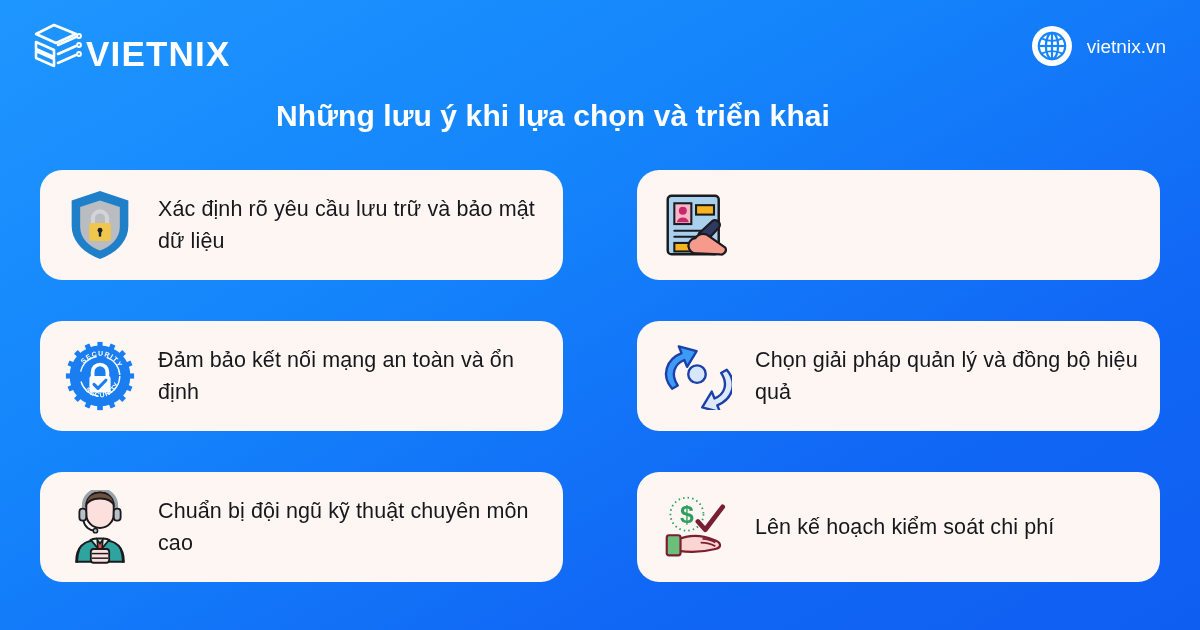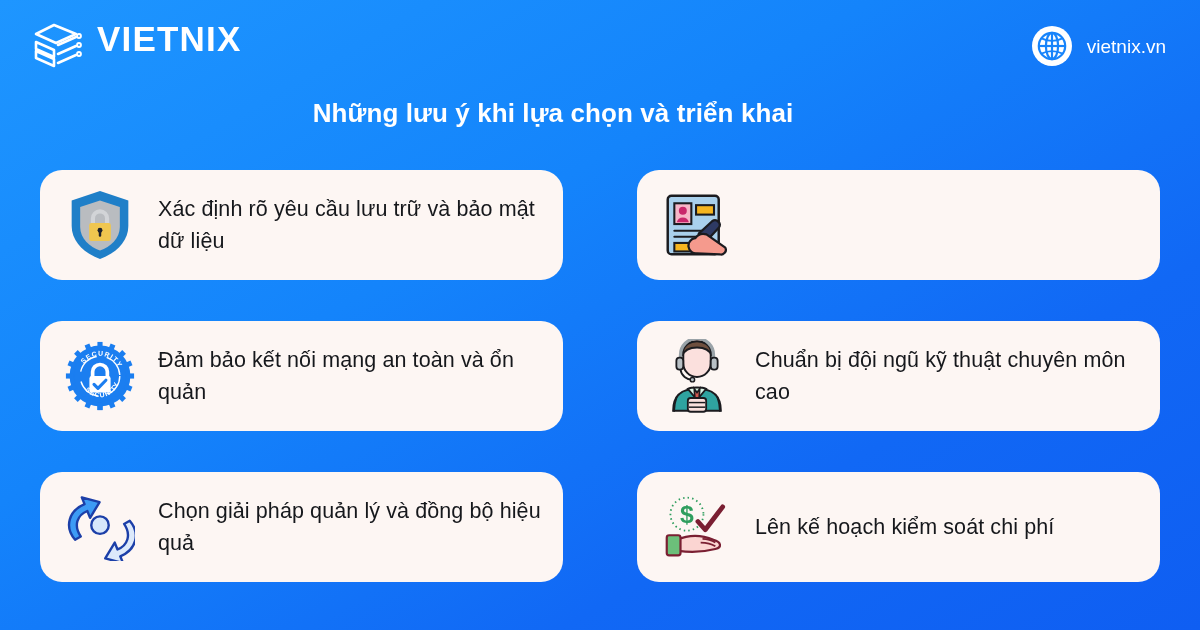--- a/index.html
+++ b/index.html
@@ -12,36 +12,36 @@
     background:linear-gradient(150deg,#1e96ff 0%,#1484fb 38%,#1168f5 72%,#0f5ef2 100%);
     box-sizing:border-box;
   }
 
   
   .header{
     position:absolute;left:0;top:0;width:1200px;height:92px;
     display:flex;align-items:center;justify-content:space-between;
     padding:0 34px 0 32px;box-sizing:border-box;
   }
-  .brand{display:flex;align-items:flex-start;gap:13px;}
+  .brand{display:flex;align-items:flex-end;gap:2px;}
   .brand-mark{width:52px;height:50px;display:block;}
   .brand-name{
     color:#ffffff;font-size:35px;font-weight:bold;letter-spacing:1.2px;
     line-height:1;white-space:nowrap;
   }
   .site{display:flex;align-items:center;gap:14px;}
   .globe{width:42px;height:42px;display:block;}
   .site-url{
     color:#ffffff;font-size:19px;font-weight:normal;line-height:1;white-space:nowrap;
   }
 
   
   .title{
     position:absolute;left:0;top:98px;width:1106px;text-align:center;
-    color:#ffffff;font-size:26px;font-weight:bold;line-height:1.2;
+    color:#ffffff;font-size:30px;font-weight:bold;line-height:1.2;
     letter-spacing:.1px;
   }
 
   
   .grid{
     position:absolute;left:40px;top:170px;width:1120px;
     display:grid;grid-template-columns:523px 523px;
     column-gap:74px;row-gap:41px;
   }
   .card{
@@ -176,21 +176,32 @@
             <path id="arcBot" d="M17 40 A21 21 0 0 0 59 40"></path>
           </defs>
           <text font-family="Liberation Sans, sans-serif" font-size="7.4" font-weight="bold" fill="#ffffff" letter-spacing="1.1">
             <textPath href="#arcTop" startOffset="20%">SECURITY</textPath>
           </text>
           <text font-family="Liberation Sans, sans-serif" font-size="7.4" font-weight="bold" fill="#ffffff" letter-spacing="1.1">
             <textPath href="#arcBot" startOffset="22%">SECURITY</textPath>
           </text>
         </svg>
       </span>
-      <span class="card-text">Đảm bảo kết nối mạng an toàn và ổn quản</span>
+      <span class="card-text">Đảm bảo kết nối mạng an toàn và ổn định</span>
+    </div>
+
+    <div class="card">
+      <span class="card-icon">
+        <svg viewBox="0 0 76 72" width="70" height="68" aria-hidden="true">
+          <path d="M18 42 C12 24 24 10 42 10 L42 2 L58 14 L42 26 L42 18 C30 18 22 27 25 41 Z" fill="#3d9bf5" stroke="#1c3fa8" stroke-width="2.6" stroke-linejoin="round" transform="rotate(-22 38 26) translate(-14 -4)"></path>
+          <path d="M18 42 C12 24 24 10 42 10 L42 2 L58 14 L42 26 L42 18 C30 18 22 27 25 41 Z" fill="#dce9fb" stroke="#1c3fa8" stroke-width="2.6" stroke-linejoin="round" transform="rotate(158 38 40) translate(-14 -4)"></path>
+          <circle cx="38" cy="34" r="9.5" fill="#d7e7fb" stroke="#1c3fa8" stroke-width="2.6"></circle>
+        </svg>
+      </span>
+      <span class="card-text">Chọn giải pháp quản lý và đồng bộ hiệu quả</span>
     </div>
 
     <div class="card">
       <span class="card-icon">
         <svg viewBox="0 0 72 80" width="66" height="74" aria-hidden="true">
           <path d="M10 78 C10 60 20 54 36 54 C52 54 62 60 62 78 Z" fill="#2fa3a0" stroke="#1b1b1f" stroke-width="2.2"></path>
           <path d="M26 54 L36 66 L46 54 C42 52 30 52 26 54 Z" fill="#d9f2e3" stroke="#1b1b1f" stroke-width="2"></path>
           <path d="M33 54 L36 58 L39 54 L37.8 72 L34.2 72 Z" fill="#d2584f" stroke="#1b1b1f" stroke-width="1.8"></path>
           <path d="M21 14 a15 15 0 0 1 30 0 v12 a15 15 0 0 1 -30 0 Z" fill="#fbe0dd" stroke="#1b1b1f" stroke-width="2.2"></path>
           <path d="M20 18 C20 5 30 2 36 2 C42 2 52 5 52 18 C50 12 44 9 36 9 C28 9 22 12 20 18 Z" fill="#6f4f3e" stroke="#1b1b1f" stroke-width="2.2"></path>
@@ -206,31 +217,20 @@
           </g>
           <path d="M14 62 C12 68 11 74 11 79" fill="none" stroke="#1b1b1f" stroke-width="1.8"></path>
           <path d="M58 62 C60 68 61 74 61 79" fill="none" stroke="#1b1b1f" stroke-width="1.8"></path>
         </svg>
       </span>
       <span class="card-text">Chuẩn bị đội ngũ kỹ thuật chuyên môn cao</span>
     </div>
 
     <div class="card">
       <span class="card-icon">
-        <svg viewBox="0 0 76 72" width="70" height="68" aria-hidden="true">
-          <path d="M18 42 C12 24 24 10 42 10 L42 2 L58 14 L42 26 L42 18 C30 18 22 27 25 41 Z" fill="#3d9bf5" stroke="#1c3fa8" stroke-width="2.6" stroke-linejoin="round" transform="rotate(-22 38 26) translate(-14 -4)"></path>
-          <path d="M18 42 C12 24 24 10 42 10 L42 2 L58 14 L42 26 L42 18 C30 18 22 27 25 41 Z" fill="#dce9fb" stroke="#1c3fa8" stroke-width="2.6" stroke-linejoin="round" transform="rotate(158 38 40) translate(-14 -4)"></path>
-          <circle cx="38" cy="34" r="9.5" fill="#d7e7fb" stroke="#1c3fa8" stroke-width="2.6"></circle>
-        </svg>
-      </span>
-      <span class="card-text">Chọn giải pháp quản lý và đồng bộ hiệu quả</span>
-    </div>
-
-    <div class="card">
-      <span class="card-icon">
         <svg viewBox="0 0 76 72" width="70" height="66" aria-hidden="true">
           <circle cx="27" cy="22" r="18" fill="none" stroke="#2f9e5e" stroke-width="2" stroke-dasharray="1.6 3.4"></circle>
           <text x="27" y="32" text-anchor="middle" font-family="Liberation Sans, sans-serif" font-size="27" font-weight="bold" fill="#2f9e5e">$</text>
           <path d="M39 30 L47 39 L66 14" fill="none" stroke="#7a1f32" stroke-width="5.2" stroke-linecap="round" stroke-linejoin="round"></path>
           <path d="M16 50 C30 44 44 45 56 50 C64 52 66 58 58 60 C46 63 30 64 18 62 Z" fill="#fbd5d2" stroke="#7a1f32" stroke-width="2.4" stroke-linejoin="round"></path>
           <g fill="none" stroke="#7a1f32" stroke-width="2">
             <path d="M44 49 C50 49 55 51 58 53"></path>
             <path d="M42 53 C49 53 55 55 58 57"></path>
           </g>
           <rect x="5" y="45" width="15" height="22" rx="2.6" fill="#6cbf7a" stroke="#7a1f32" stroke-width="2.4"></rect>

